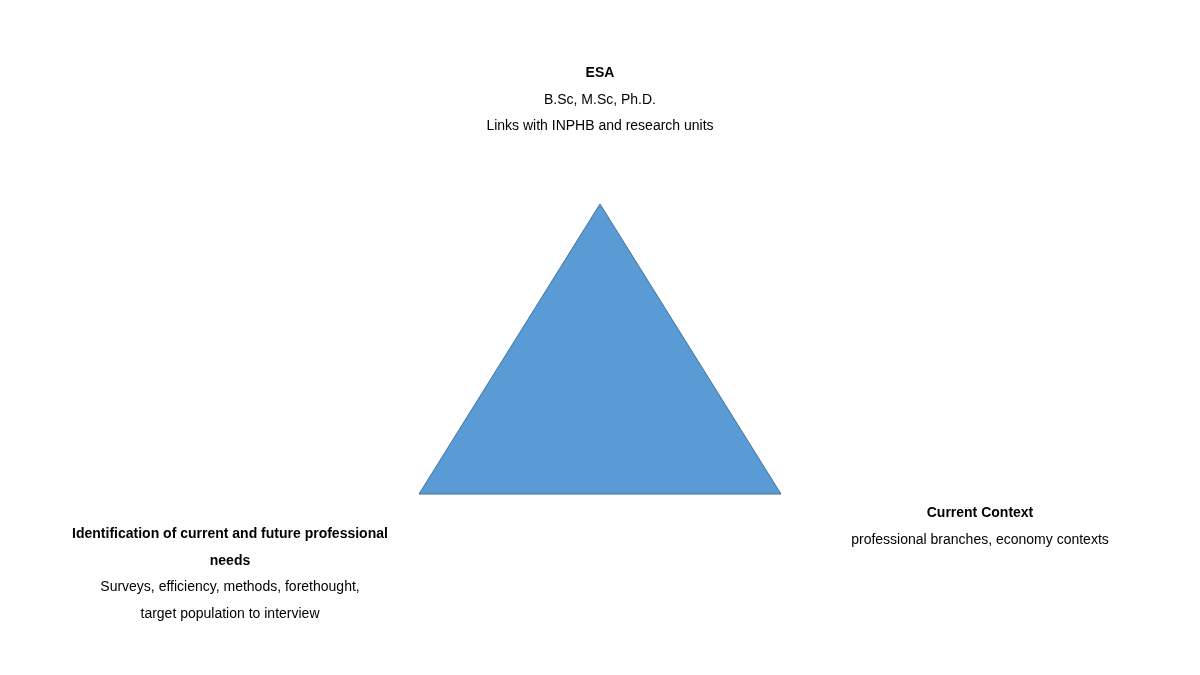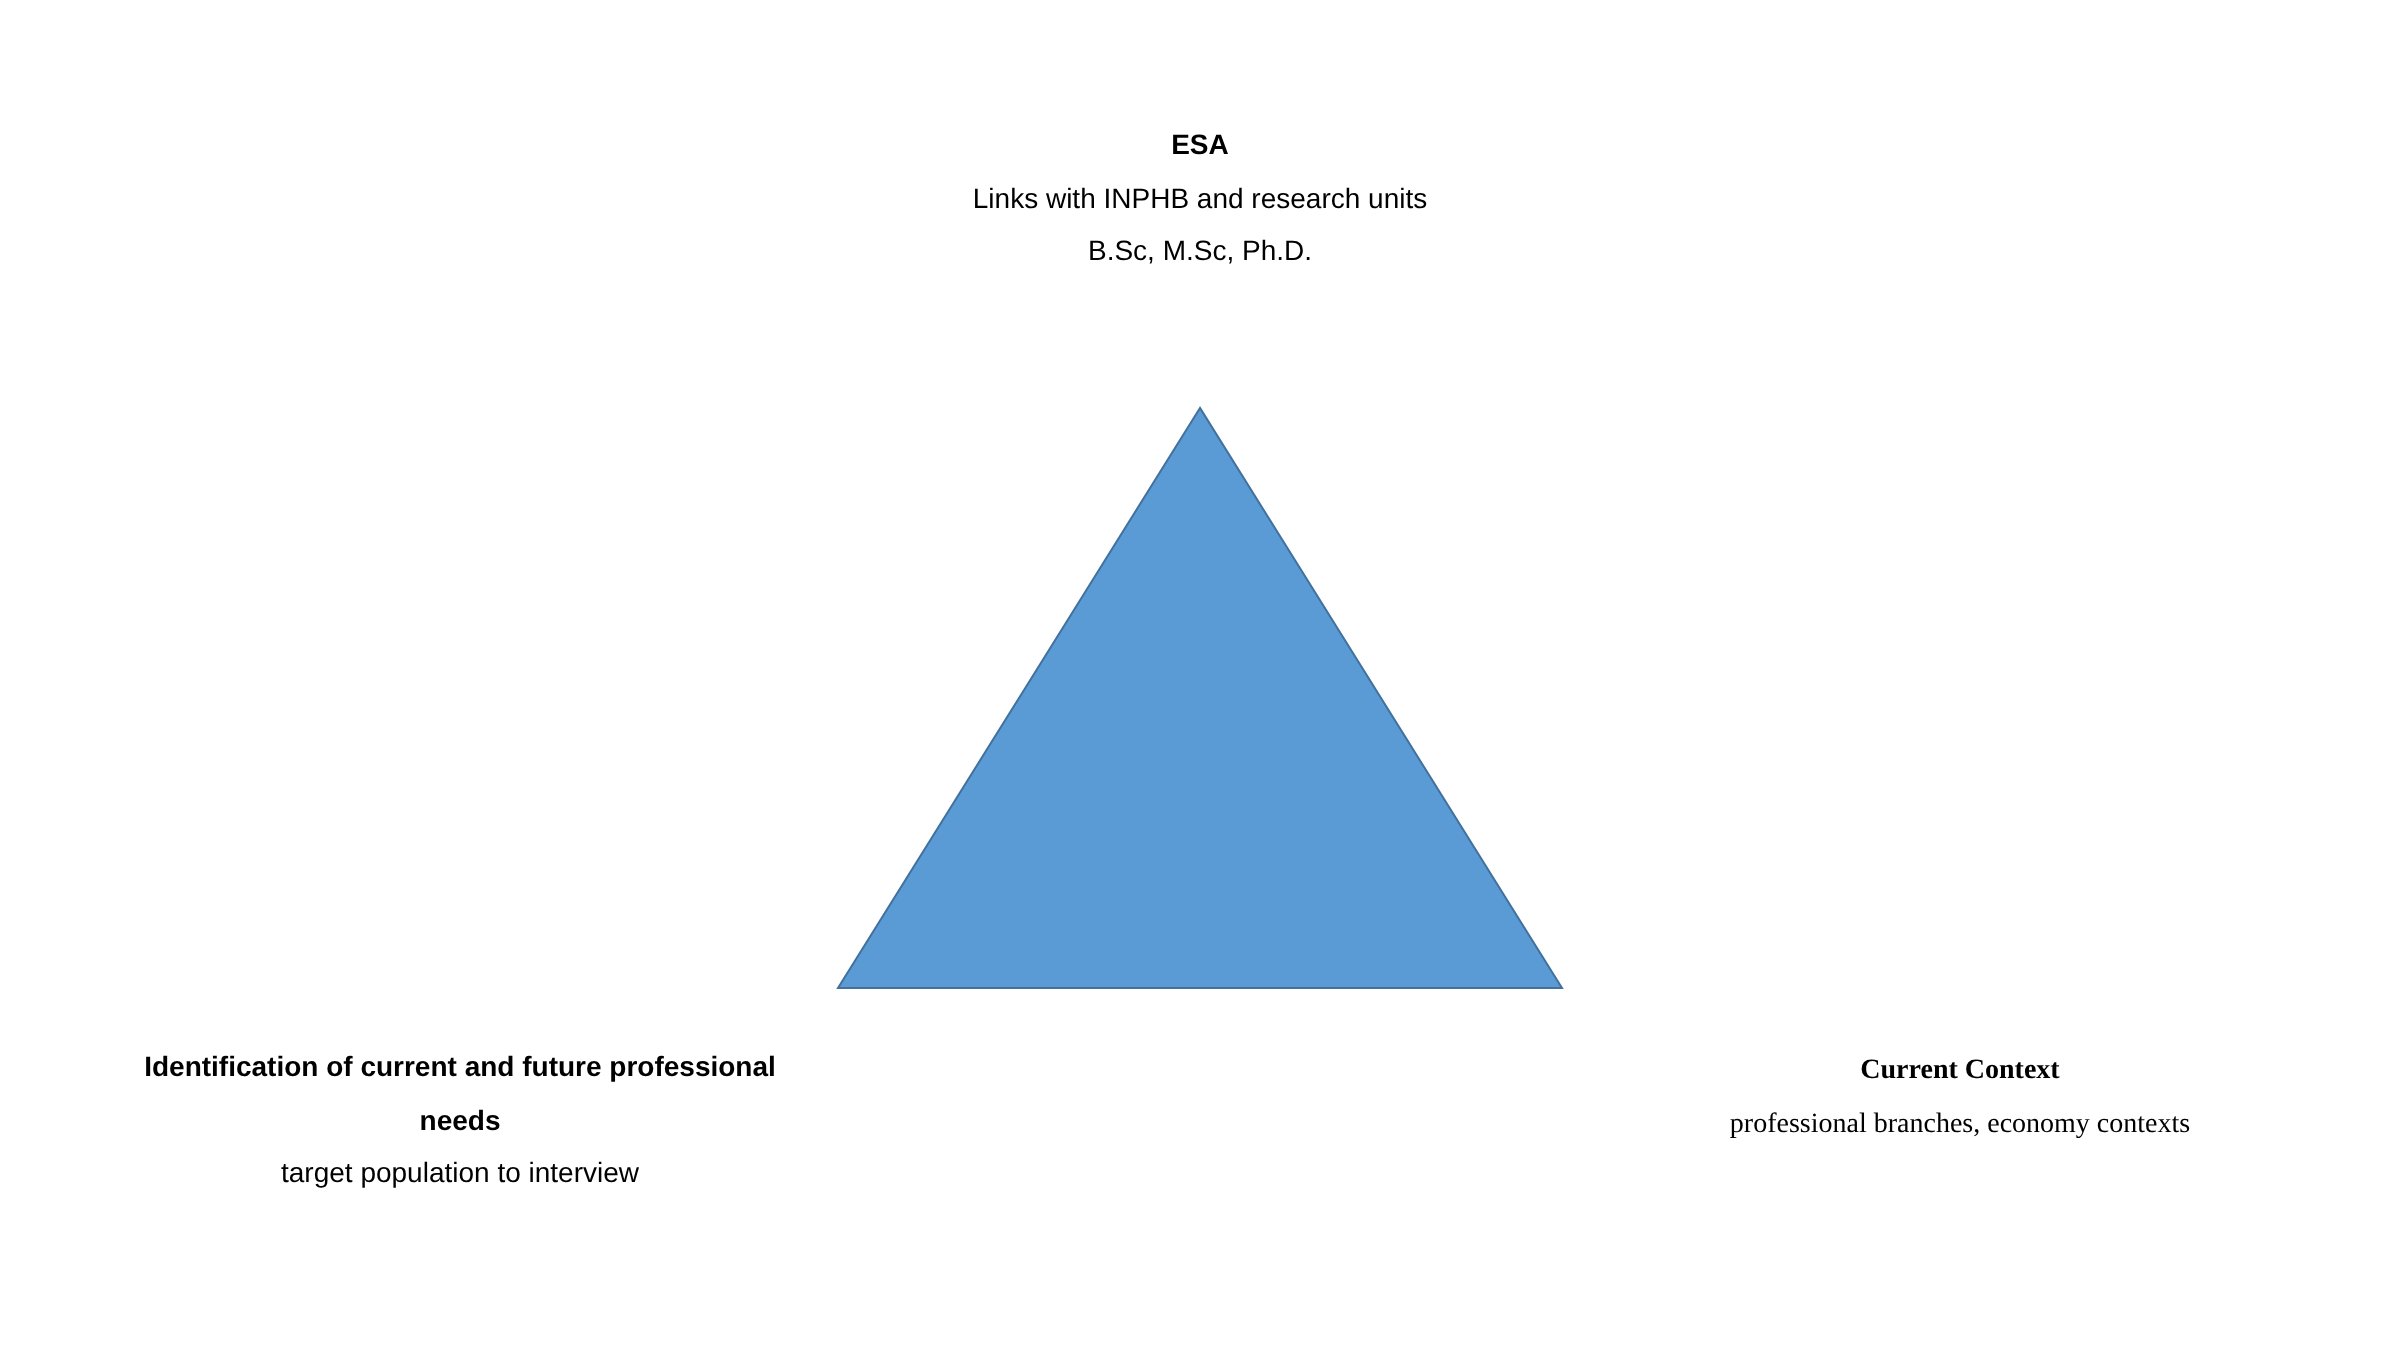--- a/index.html
+++ b/index.html
@@ -36,46 +36,46 @@
       left: 20px;
       top: 520px;
       width: 420px;
     }
     #left-block .title {
       white-space: normal;
       padding: 0 35px;
     }
     #right-block {
       left: 780px;
-      top: 523px;
+      top: 499px;
       width: 400px;
-      font-family: Liberation Serif, serif;
     }
     svg#triangle-svg {
       position: absolute;
       left: 0;
       top: 0;
       width: 1200px;
       height: 675px;
     }
   </style>
 </head>
 <body style="background: rgb(255, 255, 255); color: rgb(0, 0, 0);">
 
 <svg id="triangle-svg" viewBox="0 0 1200 675" xmlns="http://www.w3.org/2000/svg">
   <polygon id="triangle-shape" points="600,204 419,494 781,494" stroke-width="1" fill="#5B9BD5" stroke="#41719C"></polygon>
 </svg>
 
 <div class="label-block" id="top-block">
   <div class="title">ESA</div>
+  <div class="line">B.Sc, M.Sc, Ph.D.</div>
   <div class="line">Links with INPHB and research units</div>
-  <div class="line">B.Sc, M.Sc, Ph.D.</div>
 </div>
 
 <div class="label-block" id="left-block">
   <div class="title">Identification of current and future professional needs</div>
+  <div class="line">Surveys, efficiency, methods, forethought,</div>
   <div class="line">target population to interview</div>
 </div>
 
 <div class="label-block" id="right-block">
   <div class="title">Current Context</div>
   <div class="line">professional branches, economy contexts</div>
 </div>
 
 </body></html>

